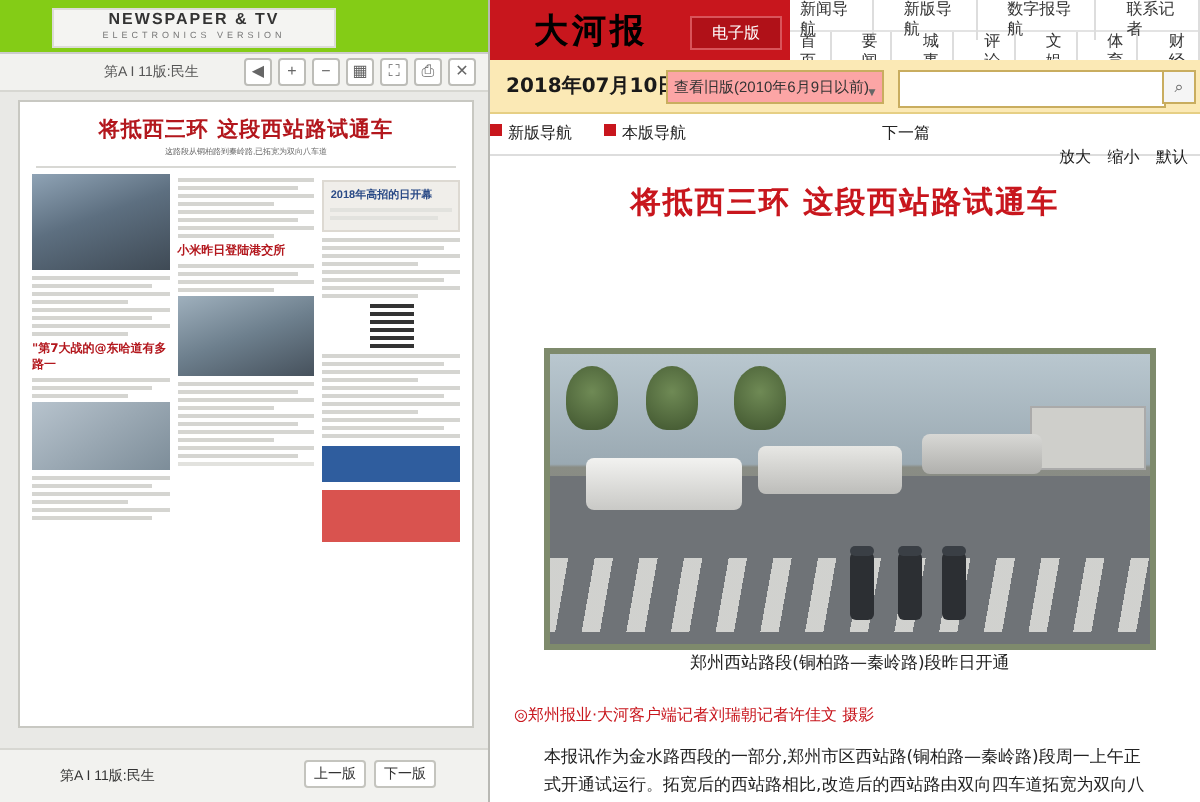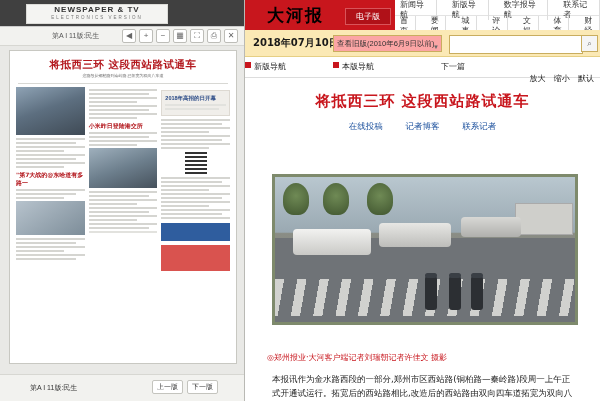--- a/index.html
+++ b/index.html
@@ -2,21 +2,21 @@
 <html><head>
 <meta charset="utf-8">
 <style>
   html,body{margin:0;padding:0;}
   body{width:600px;height:401px;overflow:hidden;background:#ffffff;
        font-family:"Liberation Sans",sans-serif;font-size:11px;color:#222;}
   .page{position:relative;width:600px;height:401px;}
 
   
   .left{position:absolute;left:0;top:0;width:244px;height:401px;background:#e9e9e6;border-right:1px solid #b9b9b4;}
-  .left-head{position:relative;height:26px;background:#404040;border-bottom:1px solid #ccc;}
+  .left-head{position:relative;height:26px;background:#84cc16;border-bottom:1px solid #ccc;}
   .masthead{position:absolute;left:26px;top:4px;width:140px;height:18px;
             background:#f4f4f2;border:1px solid #dcdcd8;text-align:center;}
   .masthead .m1{font-size:8px;font-weight:bold;letter-spacing:1px;color:#333;line-height:10px;}
   .masthead .m2{font-size:4.5px;letter-spacing:2px;color:#777;line-height:6px;}
 
   .left-toolbar{position:relative;height:18px;background:#f2f2ef;border-bottom:1px solid #d7d7d2;}
   .lt-label{position:absolute;left:52px;top:4px;font-size:7px;color:#555;}
   .lt-icons{position:absolute;right:6px;top:2px;display:flex;gap:3px;}
   .lt-icons i{display:block;width:12px;height:12px;border:1px solid #bdbdb8;background:#fff;border-radius:2px;
               font-style:normal;font-size:8px;line-height:12px;text-align:center;color:#666;}
@@ -72,21 +72,21 @@
   .rsel{position:absolute;left:88px;top:5px;width:104px;height:15px;background:#fca5a5;border:1px solid #c9ad5f;
         font-size:7.5px;color:#333;line-height:15px;padding-left:3px;}
   .rsel .cv{position:absolute;right:2px;top:4px;font-size:6px;color:#666;}
   .rsearch{position:absolute;left:204px;top:5px;width:128px;height:15px;background:#fff;border:1px solid #c9ad5f;}
   .rgo{position:absolute;left:336px;top:5px;width:15px;height:15px;background:#f5f5f5;border:1px solid #c9ad5f;
        text-align:center;font-size:8px;line-height:15px;color:#555;}
 
   .rtools{position:relative;height:20px;border-bottom:1px solid #ddd;background:#fff;}
   .rtools .t{position:absolute;top:4px;font-size:8px;color:#222;font-family:"DejaVu Sans",sans-serif;}
   .sq{display:inline-block;width:6px;height:6px;background:#c8161d;margin-right:3px;vertical-align:1px;}
-  .t1{left:0;} .t2{left:88px;} .t4{left:196px;}
+  .t1{left:0;} .t2{left:57px;} .t4{left:196px;}
   .zoomgrp{position:absolute;right:6px;top:16px;font-size:8px;color:#222;}
   .zoomgrp span{margin-left:6px;}
 
   .headline{text-align:center;margin:14px 10px 0;font-size:15px;font-weight:bold;color:#c8161d;
             font-family:"DejaVu Sans",sans-serif;letter-spacing:1px;}
   .subline{text-align:center;margin:8px 10px 0;font-size:9px;color:#333;font-family:"DejaVu Sans",sans-serif;}
   .links{text-align:center;margin:10px 0 0;font-size:8.5px;color:#1a4f9c;font-family:"DejaVu Sans",sans-serif;}
   .links span{margin:0 10px;}
 
   .photo{position:absolute;left:27px;top:174px;width:300px;height:145px;border:3px solid #7e8a6c;
@@ -99,21 +99,21 @@
   .car2{left:104px;top:46px;width:72px;height:24px;background:linear-gradient(180deg,#e7e7e4,#bdbdba);}
   .car3{left:186px;top:40px;width:60px;height:20px;background:linear-gradient(180deg,#d8d8d5,#b0b0ad);}
   .bus{position:absolute;left:240px;top:26px;width:56px;height:30px;background:#cfcfcb;border:1px solid #aaa;}
   .tree{position:absolute;top:6px;width:26px;height:32px;background:radial-gradient(circle at 50% 40%,#6f8a55,#40552f);border-radius:50% 50% 40% 40%;}
   .person{position:absolute;bottom:12px;width:12px;height:34px;background:#2c2f33;border-radius:3px;}
   .p1{left:150px;} .p2{left:174px;} .p3{left:196px;}
   .phat{position:absolute;top:-3px;left:0;width:12px;height:5px;background:#3a3f45;border-radius:3px;}
 
   .cap{position:absolute;left:27px;top:326px;width:306px;text-align:center;font-size:8.5px;color:#222;
        font-family:"DejaVu Sans",sans-serif;}
-  .cap2{position:absolute;left:22px;top:352px;width:306px;font-size:8px;color:#c8161d;
+  .cap2{position:absolute;left:12px;top:352px;width:306px;font-size:8px;color:#c8161d;
         font-family:"DejaVu Sans",sans-serif;}
   .body1{position:absolute;left:27px;top:372px;width:306px;font-size:8.5px;color:#222;line-height:14px;
          font-family:"DejaVu Sans",sans-serif;}
 </style>
 </head>
 <body>
 
 <div class="page">
 
   <div class="left">
@@ -274,25 +274,20 @@
       <div class="t t4">下一篇</div>
       <div class="zoomgrp">
         <span>放大</span>
         <span>缩小</span>
         <span>默认</span>
       </div>
     </div>
 
     <div class="headline">将抵西三环 这段西站路试通车</div>
 
-    <div class="links">
-      <span>在线投稿</span>
-      <span>记者博客</span>
-      <span>联系记者</span>
-    </div>
 
     <div class="photo">
       <div class="tree" style="left:8px"></div>
       <div class="tree" style="left:48px"></div>
       <div class="tree" style="left:92px"></div>
       <div class="road"></div>
       <div class="zebra"></div>
       <div class="bus"></div>
       <div class="car car3"></div>
       <div class="car car2"></div>
@@ -301,17 +296,18 @@
           <span class="phat"></span>
         </div>
       <div class="person p2">
           <span class="phat"></span>
         </div>
       <div class="person p3">
           <span class="phat"></span>
         </div>
     </div>
 
+    <div class="cap">郑州西站路段(铜柏路—秦岭路)段昨日开通</div>
     <div class="cap2">◎郑州报业·大河客户端记者刘瑞朝记者许佳文 摄影</div>
     <div class="body1">本报讯作为金水路西段的一部分,郑州市区西站路(铜柏路—秦岭路)段周一上午正式开通试运行。拓宽后的西站路相比,改造后的西站路由双向四车道拓宽为双向八车道</div>
   </div>
 
 </div>
 
 </body></html>

